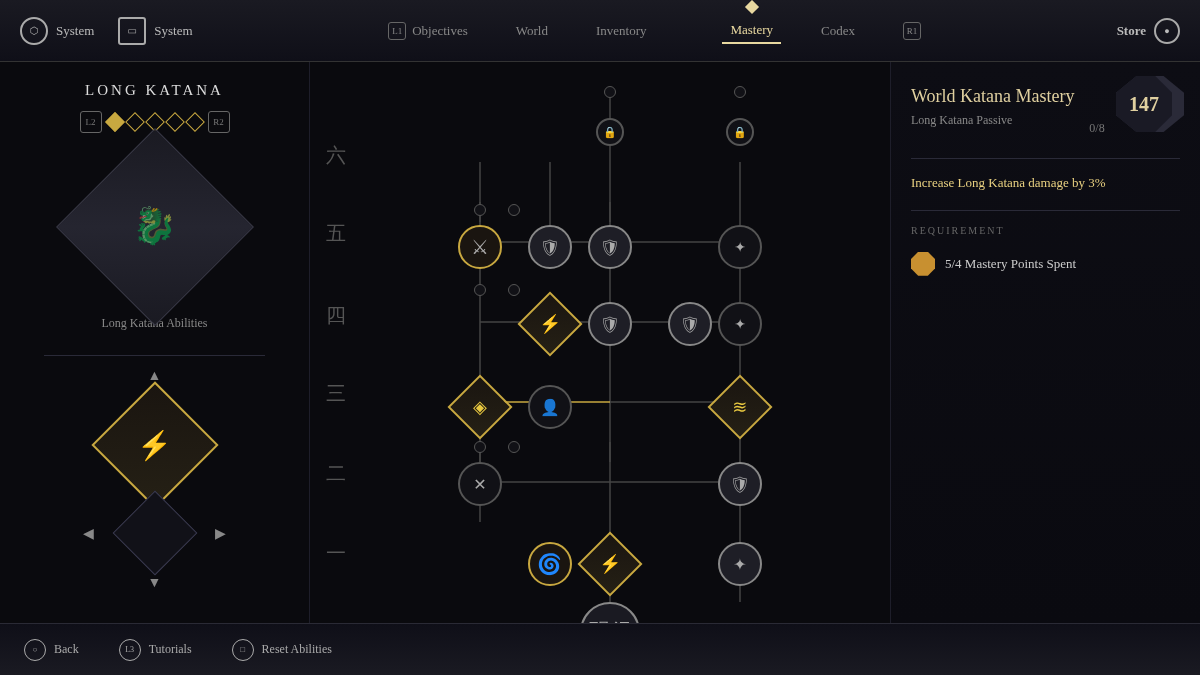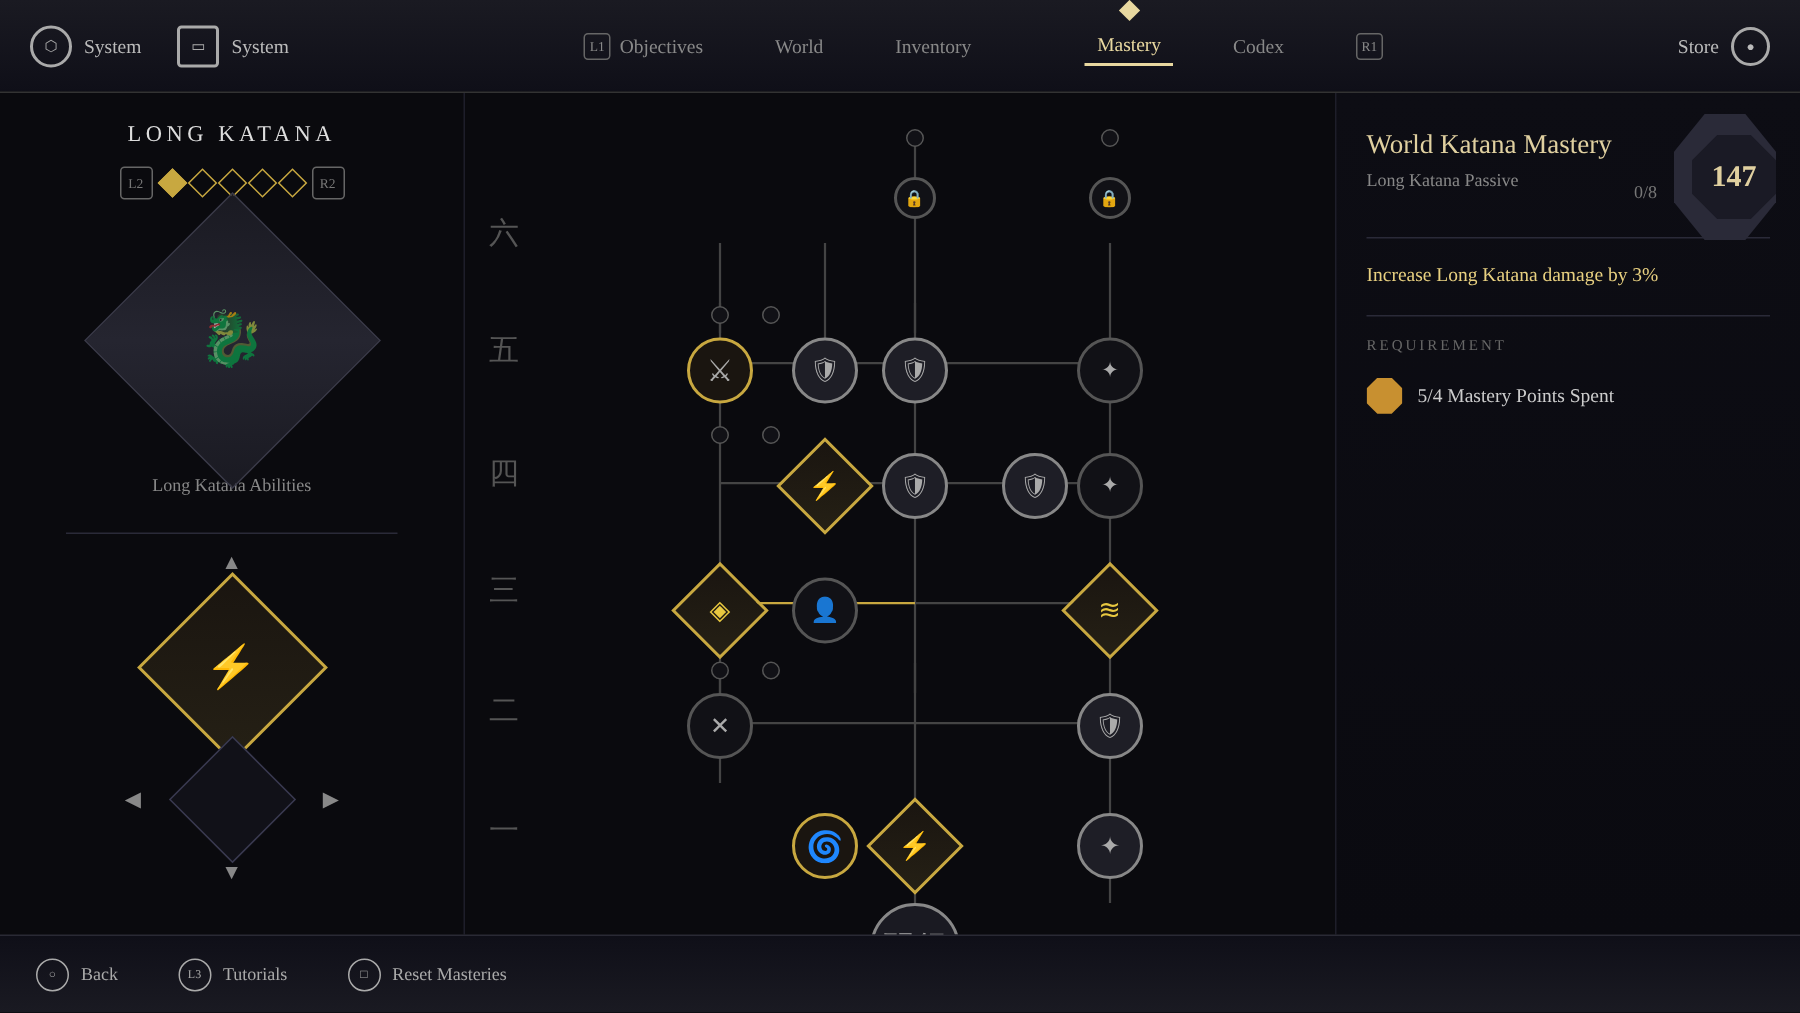--- a/index.html
+++ b/index.html
@@ -61,21 +61,21 @@
     .nav-diamond {
       width: 10px; height: 10px;
       background: #e8d8a0;
       transform: rotate(45deg);
       position: absolute;
       top: -16px;
       left: 50%;
       margin-left: -5px;
     }
     .nav-right { display: flex; align-items: center; gap: 8px; }
-    .store-btn { display: flex; align-items: center; gap: 8px; font-size: 13px; color: #bbb; }
+    .store-btn { display: flex; align-items: center; gap: 8px; font-size: 13px; color: #bbb; font-weight: bold; }
     .store-circle {
       width: 26px; height: 26px;
       border: 2px solid #aaa;
       border-radius: 50%;
       display: flex; align-items: center; justify-content: center;
       font-size: 9px;
     }
 
     
     .bottom-bar {
@@ -264,22 +264,22 @@
       background: linear-gradient(180deg, #0d0d14 0%, #0a0a10 100%);
     }
     .mastery-count-outer {
       position: absolute;
       top: 14px; right: 16px;
       width: 68px; height: 68px;
     }
     .hex-shape {
       clip-path: polygon(30% 0%, 70% 0%, 100% 30%, 100% 70%, 70% 100%, 30% 100%, 0% 70%, 0% 30%);
       background: #2a2a38;
-      width: 68px; height: 84px;
-      display: flex; align-items: center; justify-content: flex-end;
+      width: 68px; height: 56px;
+      display: flex; align-items: center; justify-content: flex-start;
     }
     .hex-inner {
       clip-path: polygon(30% 0%, 70% 0%, 100% 30%, 100% 70%, 70% 100%, 30% 100%, 0% 70%, 0% 30%);
       background: #1a1a25;
       width: 56px; height: 56px;
       display: flex; align-items: center; justify-content: center;
       font-size: 20px; font-weight: bold;
       color: #e0d0a0;
     }
     .panel-title { font-size: 18px; color: #e0d0a0; margin-bottom: 6px; }
@@ -563,15 +563,15 @@
   <div class="bottom-action">
     <div class="circle-btn">○</div>
     <span>Back</span>
   </div>
   <div class="bottom-action">
     <div class="circle-btn">L3</div>
     <span>Tutorials</span>
   </div>
   <div class="bottom-action">
     <div class="circle-btn">□</div>
-    <span>Reset Masteries</span>
+    <span>Reset Abilities</span>
   </div>
 </div>
 
 </body></html>

